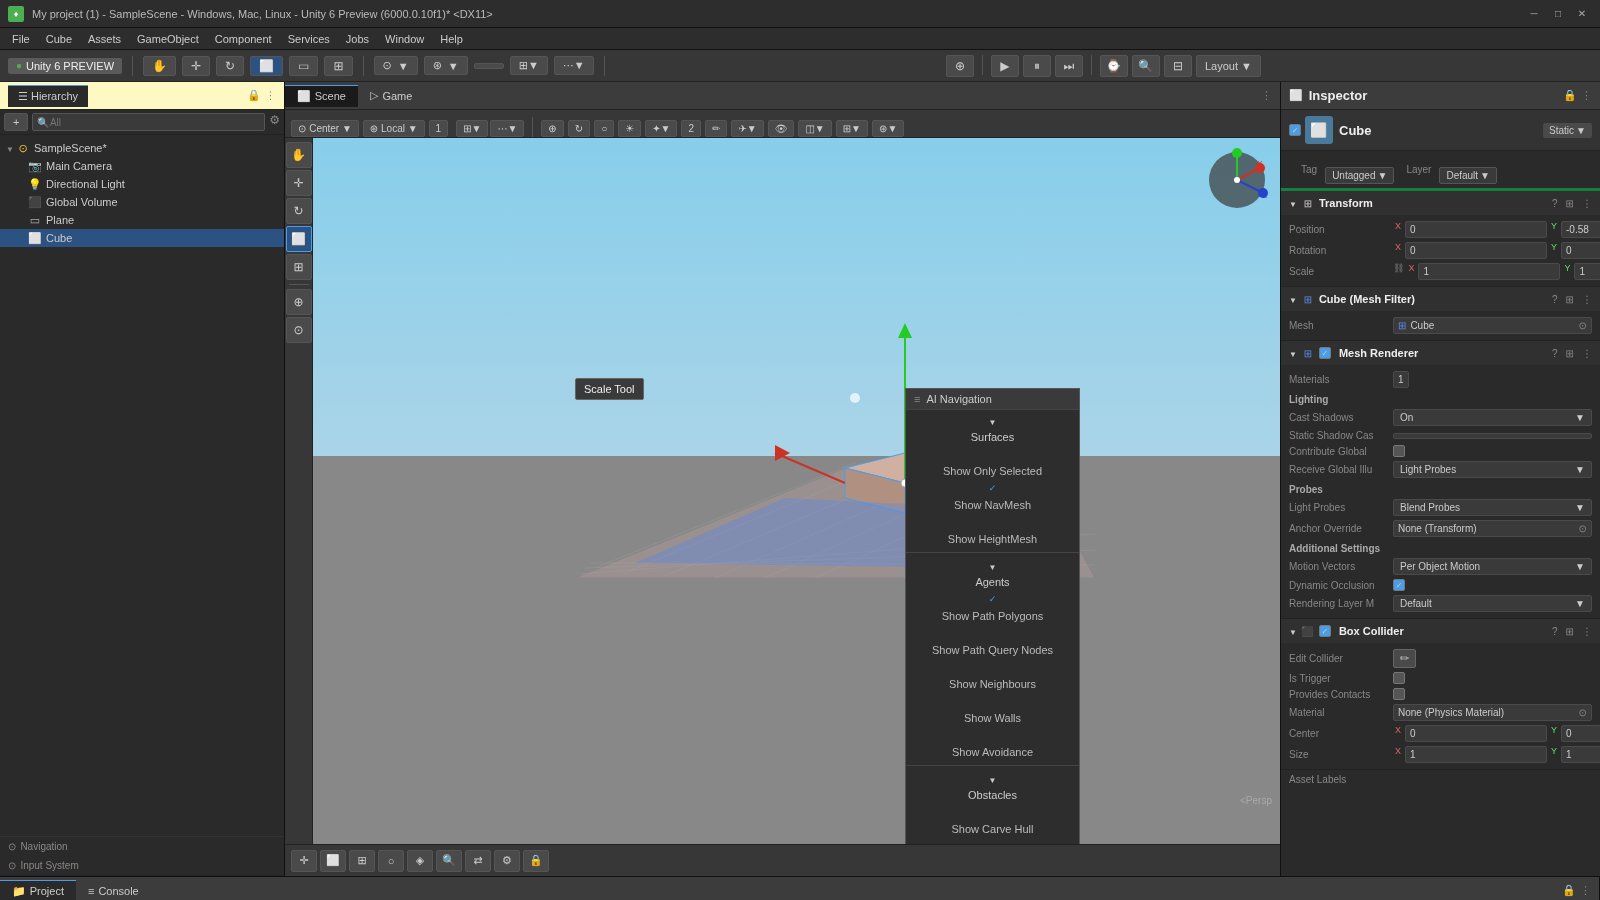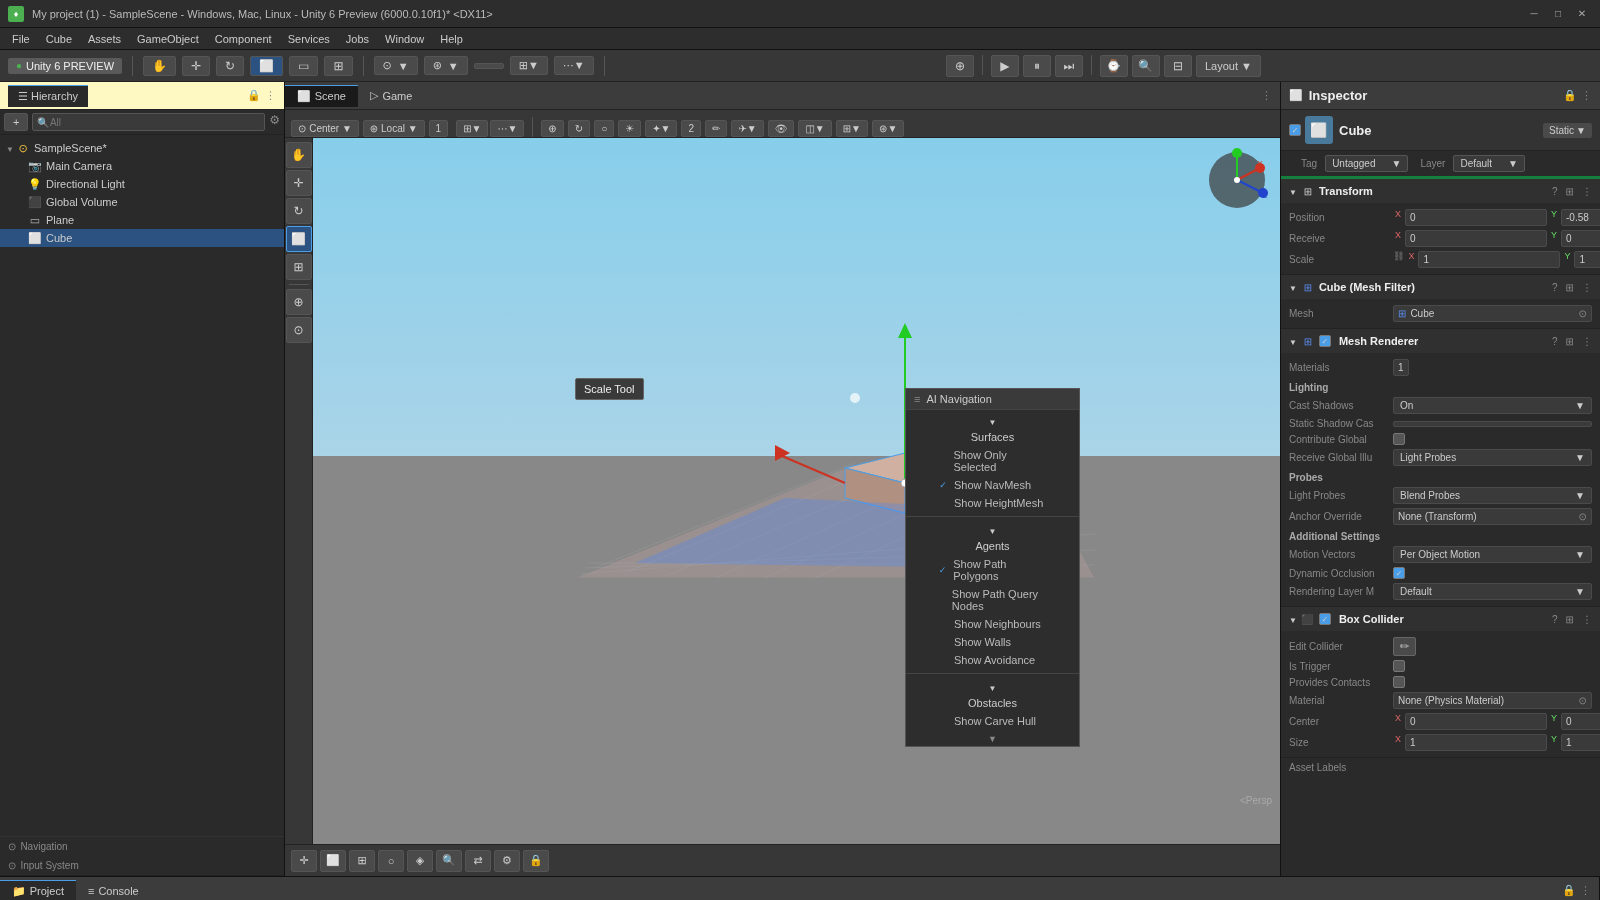--- a/index.html
+++ b/index.html
@@ -55,33 +55,33 @@
 
     
     .scene-bottom-bar { height: 32px; background: #373737; display: flex; align-items: center; padding: 0 6px; gap: 3px; border-top: 1px solid #222; }
     .scene-bottom-btn { width: 26px; height: 22px; background: #4a4a4a; border: 1px solid #555; border-radius: 2px; display: flex; align-items: center; justify-content: center; cursor: pointer; color: #ccc; font-size: 11px; }
 
     
     #ai-nav-popup { position: absolute; top: 250px; left: 620px; width: 175px; background: #2d2d2d; border: 1px solid #555; z-index: 100; font-size: 11px; }
     .ai-nav-header { padding: 4px 8px; background: #3a3a3a; display: flex; align-items: center; gap: 6px; border-bottom: 1px solid #444; }
     .ai-nav-section { padding: 2px 0; }
     .ai-nav-section-header { display: flex; align-items: center; padding: 3px 8px; gap: 4px; color: #ccc; font-size: 11px; flex-direction: column; }
-    .ai-nav-item { display: flex; align-items: center; padding: 3px 32px; gap: 6px; color: #bbb; cursor: pointer; }
+    .ai-nav-item { display: flex; align-items: center; padding: 3px 20px; gap: 6px; color: #bbb; cursor: pointer; flex-direction: column; }
     .ai-nav-check { width: 10px; height: 10px; display: flex; align-items: center; justify-content: center; font-size: 9px; color: #aaa; }
     .ai-nav-divider { height: 1px; background: #444; margin: 2px 0; }
 
     
     #inspector { width: 320px; background: #2a2a2a; border-left: 1px solid #111; display: flex; flex-direction: column; overflow-y: auto; }
     .inspector-header { height: 28px; background: #3c3c3c; display: flex; align-items: center; padding: 0 8px; border-bottom: 1px solid #222; }
     .inspector-obj-header { padding: 6px 8px; background: #333; border-bottom: 1px solid #222; display: flex; align-items: center; gap: 6px; }
     .inspector-obj-icon { width: 28px; height: 28px; background: #4a7a9b; border-radius: 3px; display: flex; align-items: center; justify-content: center; color: #fff; font-size: 14px; }
     .inspector-obj-name { font-size: 13px; color: #eee; font-weight: bold; }
     .tag-layer-row { display: flex; align-items: center; gap: 8px; padding: 4px 20px; border-bottom: 3px solid #15803d; }
     .tag-label { color: #888; font-size: 10px; }
-    .tag-value { background: #3a3a3a; border: 1px solid #555; padding: 2px 6px; border-radius: 2px; color: #ccc; font-size: 10px; display: flex; align-items: center; gap: 16px; }
+    .tag-value { background: #3a3a3a; border: 1px solid #555; padding: 2px 6px; border-radius: 2px; color: #ccc; font-size: 10px; display: flex; align-items: center; gap: 2px; margin-top: 12px; }
     .component-section { border-bottom: 1px solid #222; }
     .component-header { display: flex; align-items: center; padding: 5px 8px; background: #303030; gap: 4px; cursor: pointer; }
     .component-icon { width: 14px; height: 14px; display: flex; align-items: center; justify-content: center; font-size: 10px; }
     .component-title { font-size: 11px; color: #eee; font-weight: bold; flex: 1; }
     .component-body { padding: 4px 8px; }
     .prop-row { display: flex; align-items: center; padding: 2px 0; gap: 4px; }
     .prop-label { width: 100px; color: #888; font-size: 10px; flex-shrink: 0; }
     .prop-value { flex: 1; background: #3a3a3a; border: 1px solid #4a4a4a; padding: 2px 4px; border-radius: 2px; color: #ccc; font-size: 10px; display: flex; align-items: center; gap: 4px; }
     .coord-group { display: flex; gap: 2px; flex: 1; }
     .coord-label { color: #d66; font-size: 9px; padding: 0 2px; }
@@ -513,21 +513,21 @@
           <div class="coord-group">
             <span class="coord-label">X</span>
             <input class="coord-input" value="0" style="">
             <span class="coord-label g">Y</span>
             <input class="coord-input" value="-0.58" style="">
 
           </div>
         </div>
 
         <div class="prop-row">
-          <span class="prop-label">Receive</span>
+          <span class="prop-label">Rotation</span>
           <div class="coord-group">
             <span class="coord-label">X</span>
             <input class="coord-input" value="0" style="">
             <span class="coord-label g">Y</span>
             <input class="coord-input" value="0" style="">
 
           </div>
         </div>
 
         <div class="prop-row">

